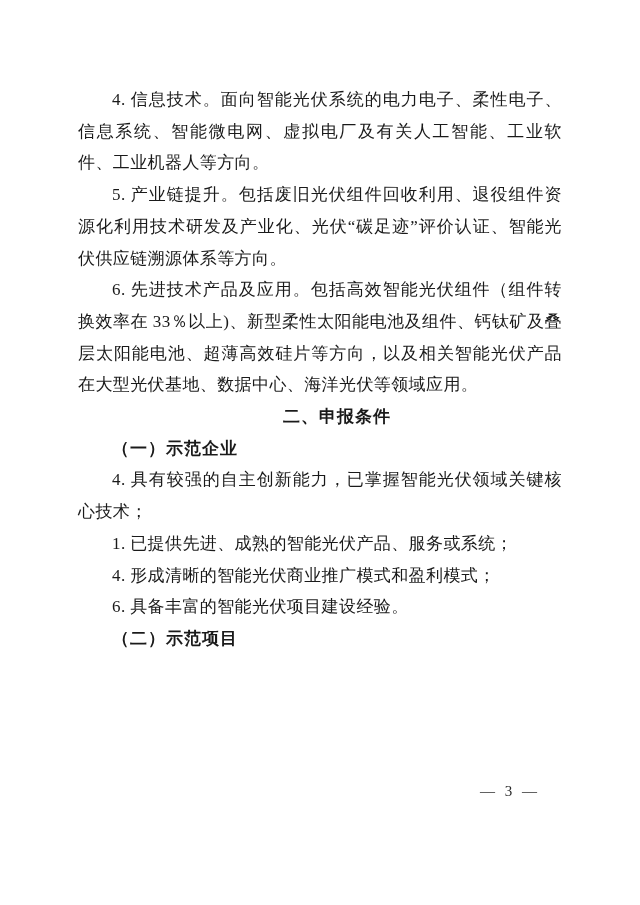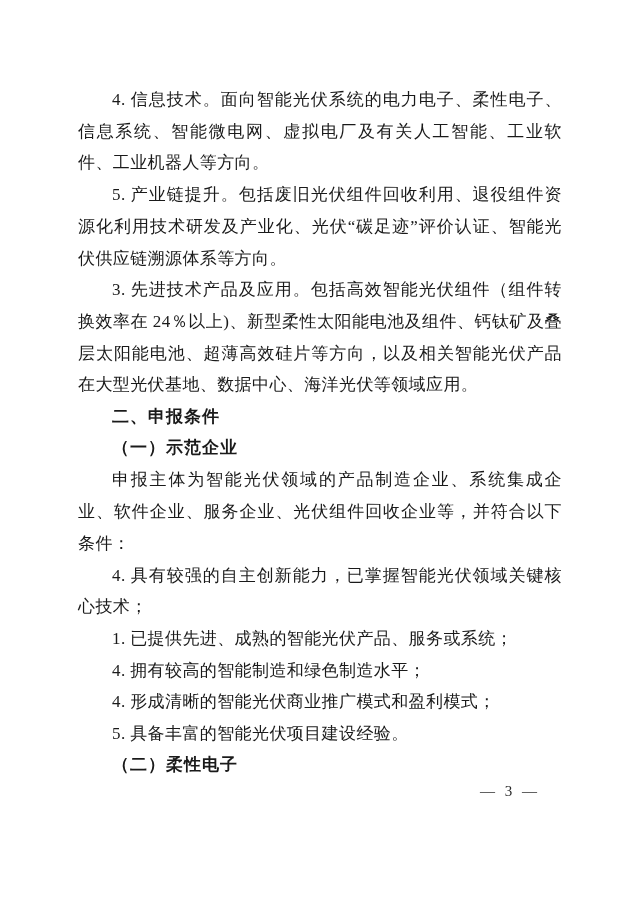--- a/index.html
+++ b/index.html
@@ -33,25 +33,25 @@
     letter-spacing: 0.4px;
     color: #1a1a1a;
   }
   p.para-body {
     font-family: "Liberation Serif", serif;
     font-weight: normal;
   }
   p.para-heading1 {
     font-family: "Liberation Sans", sans-serif;
     font-weight: bold;
-    text-align: left;
+    text-align: center;
     letter-spacing: 1px;
   }
   p.para-heading2 {
-    font-family: Liberation Mono, monospace;
+    font-family: Liberation Sans, sans-serif;
     font-weight: bold;
     text-align: left;
     letter-spacing: 1px;
   }
   .page-number {
     position: absolute;
     top: 782px;
     right: 100px;
     font-size: 15px;
     line-height: 18px;
@@ -61,25 +61,23 @@
     white-space: nowrap;
   }
 </style>
 </head>
 <body>
 
 <div class="page">
   <div class="text-block">
     <p class="para-body">4. 信息技术。面向智能光伏系统的电力电子、柔性电子、信息系统、智能微电网、虚拟电厂及有关人工智能、工业软件、工业机器人等方向。</p>
     <p class="para-body">5. 产业链提升。包括废旧光伏组件回收利用、退役组件资源化利用技术研发及产业化、光伏“碳足迹”评价认证、智能光伏供应链溯源体系等方向。</p>
-    <p class="para-body">3. 先进技术产品及应用。包括高效智能光伏组件（组件转换效率在 24％以上)、新型柔性太阳能电池及组件、钙钛矿及叠层太阳能电池、超薄高效硅片等方向，以及相关智能光伏产品在大型光伏基地、数据中心、海洋光伏等领域应用。</p>
+    <p class="para-body">6. 先进技术产品及应用。包括高效智能光伏组件（组件转换效率在 33％以上)、新型柔性太阳能电池及组件、钙钛矿及叠层太阳能电池、超薄高效硅片等方向，以及相关智能光伏产品在大型光伏基地、数据中心、海洋光伏等领域应用。</p>
     <p class="para-heading1">二、申报条件</p>
     <p class="para-heading2">（一）示范企业</p>
-    <p class="para-body">申报主体为智能光伏领域的产品制造企业、系统集成企业、软件企业、服务企业、光伏组件回收企业等，并符合以下条件：</p>
     <p class="para-body">4. 具有较强的自主创新能力，已掌握智能光伏领域关键核心技术；</p>
     <p class="para-body">1. 已提供先进、成熟的智能光伏产品、服务或系统；</p>
-    <p class="para-body">4. 拥有较高的智能制造和绿色制造水平；</p>
     <p class="para-body">4. 形成清晰的智能光伏商业推广模式和盈利模式；</p>
-    <p class="para-body">5. 具备丰富的智能光伏项目建设经验。</p>
-    <p class="para-heading2">（二）柔性电子</p>
+    <p class="para-body">6. 具备丰富的智能光伏项目建设经验。</p>
+    <p class="para-heading2">（二）示范项目</p>
   </div>
   <div class="page-number">— 3 —</div>
 </div>
 
 </body></html>

